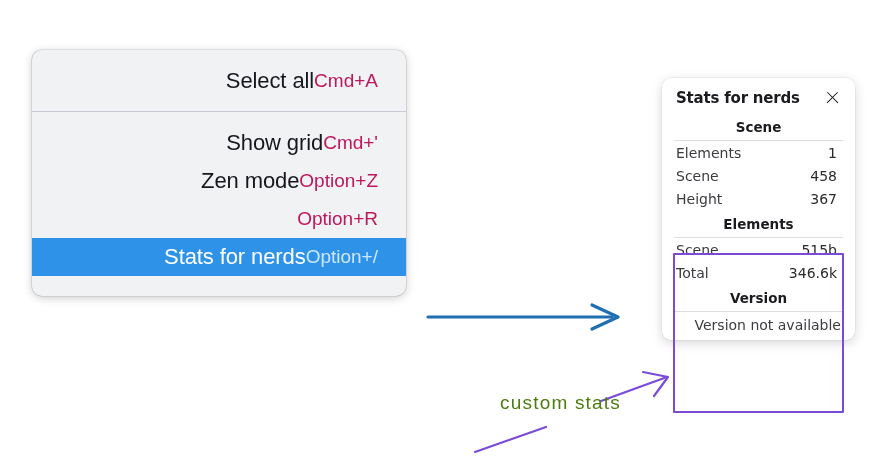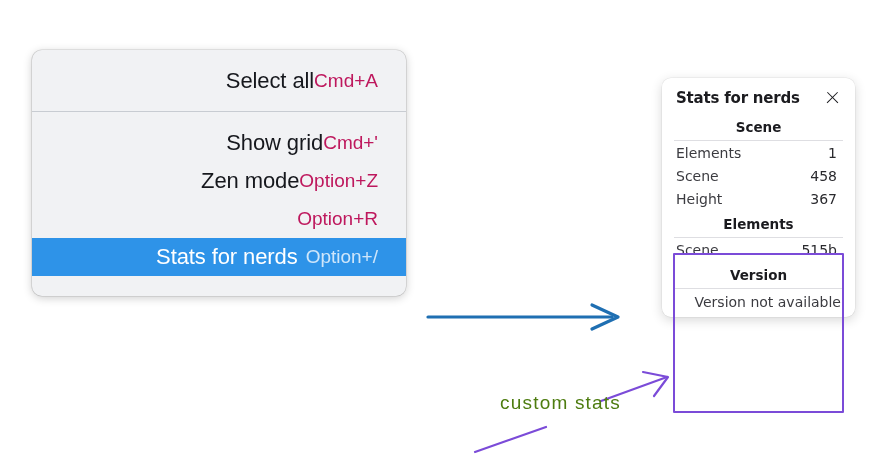--- a/index.html
+++ b/index.html
@@ -55,21 +55,21 @@
   }
   .menu-item .mi-shortcut {
     font-size: 19px;
     color: #be185d;
     white-space: nowrap;
   }
   .menu-item.selected {
     background: #2e93e8;
   }
   .menu-item.selected .mi-label { color: #ffffff; }
-  .menu-item.selected .mi-shortcut { color: #cfe6fa; margin-left: 8px; }
+  .menu-item.selected .mi-shortcut { color: #cfe6fa; }
 
   
   #stats-panel {
     position: absolute;
     left: 662px;
     top: 78px;
     width: 193px;
     background: #ffffff;
     border-radius: 9px;
     box-shadow: 0 3px 12px rgba(0,0,0,0.16), 0 0 0 0.5px rgba(0,0,0,0.07);
@@ -228,20 +228,24 @@
 
   <div class="sp-inner-block">
 
     <div class="sp-section">
       <div class="sp-section-title">Elements</div>
       <div class="sp-divider"></div>
       <div class="sp-row">
         <span class="sp-key">Scene</span>
         <span class="sp-val">515b</span>
       </div>
+      <div class="sp-row">
+        <span class="sp-key">Total</span>
+        <span class="sp-val">346.6k</span>
+      </div>
     </div>
 
     <div class="sp-section">
       <div class="sp-section-title">Version</div>
       <div class="sp-divider"></div>
       <div class="sp-plain">Version not available</div>
     </div>
   </div>
 
   <div id="custom-stats-box"></div>

